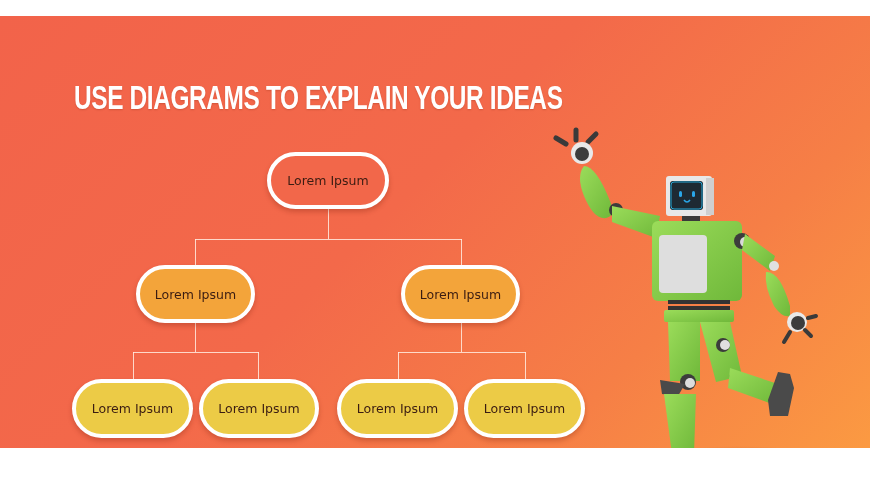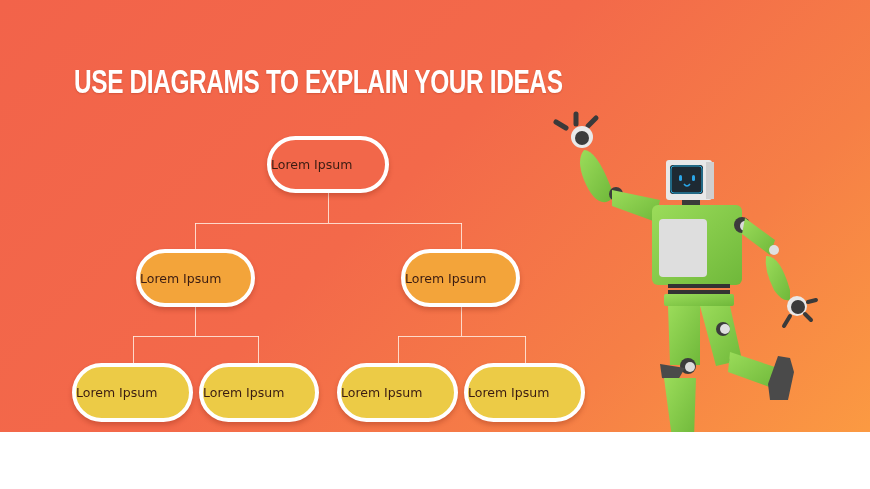--- a/index.html
+++ b/index.html
@@ -1,38 +1,38 @@
 <!DOCTYPE html>
 <html><head>
 <meta charset="utf-8">
 <style>
   html, body { margin: 0; padding: 0; }
   body {
     width: 870px; height: 489px; overflow: hidden; position: relative;
     font-family: "DejaVu Sans", sans-serif;
   }
   .slide {
-    position: absolute; left: 0; top: 0; width: 870px; height: 432px;
+    position: absolute; left: 0; top: 16px; width: 870px; height: 432px;
     background: linear-gradient(135deg, #f2634a 0%, #f3694a 45%, #f67f46 75%, #fb9a42 100%);
     overflow: hidden;
   }
   .title {
     position: absolute; left: 74px; top: 62px;
     font-family: "Liberation Sans", sans-serif;
     font-weight: bold; font-size: 33px; line-height: 40px;
     color: #ffffff; letter-spacing: -0.5px;
     transform: scaleX(0.74); transform-origin: left top;
     white-space: nowrap;
     text-shadow: 0 1px 2px rgba(120,30,10,0.25);
   }
   .line { position: absolute; background: rgba(255,236,225,0.85); }
   .node {
     position: absolute; box-sizing: border-box;
     border: 4px solid #ffffff; border-radius: 30px;
-    display: flex; align-items: center; justify-content: flex-start;
+    display: flex; align-items: center; justify-content: center;
     font-family: "DejaVu Sans", sans-serif; font-size: 12.5px; color: #3a1c12;
     box-shadow: 0 3px 5px rgba(120,30,10,0.28);
     cursor: pointer;
   }
   .node.root { background: #f2674a; }
   .node.l2 { background: #f3a43a; }
   .node.l3 { background: #eccb46; }
   .page-num {
     position: absolute; left: 835px; top: 446px;
     font-family: "Liberation Sans", sans-serif; font-weight: bold;

